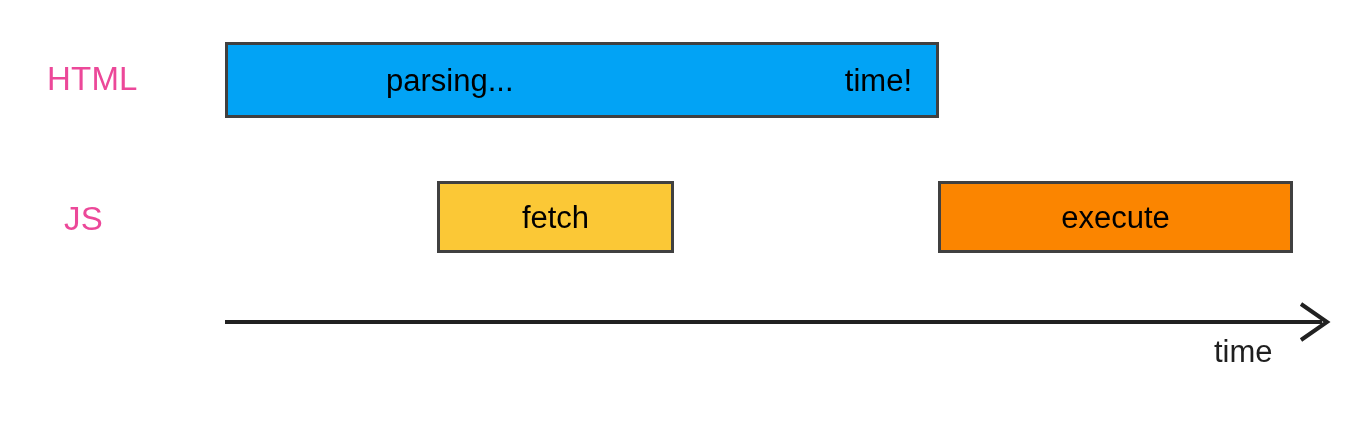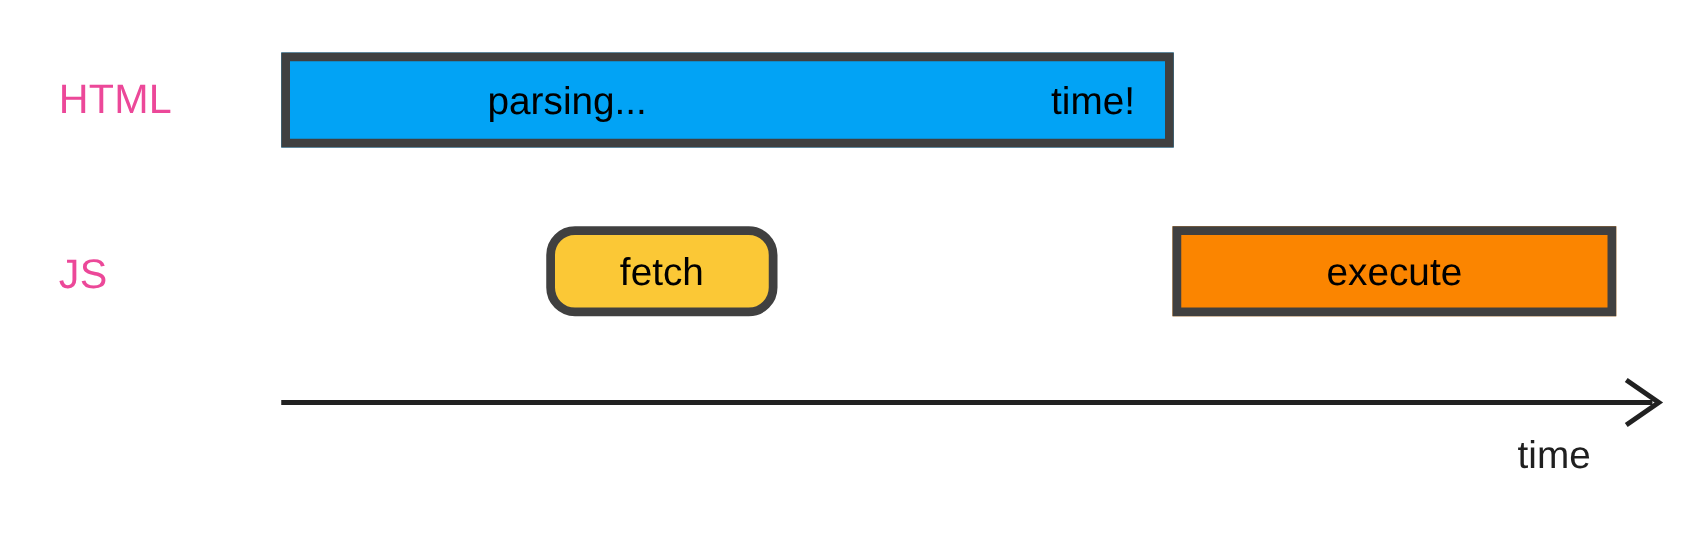--- a/index.html
+++ b/index.html
@@ -22,27 +22,27 @@
   
   .lane-label {
     position: absolute;
     font-size: 33px;
     line-height: 1;
     color: #ec4899;
     letter-spacing: 0.2px;
     white-space: nowrap;
   }
   #label-html { left: 47px; top: 62px; }
-  #label-js   { left: 47px; top: 202px; }
+  #label-js   { left: 64px; top: 202px; }
 
   
   .bar {
     position: absolute;
     box-sizing: border-box;
-    border: 7px solid #404040;
+    border: 3px solid #404040;
     display: flex;
     align-items: center;
     color: #000000;
     font-size: 31px;
     line-height: 1;
     white-space: nowrap;
   }
   #bar-parsing {
     left: 225px;
     top: 42px;
@@ -55,25 +55,24 @@
   #bar-parsing .seg-left {
     position: absolute;
     left: 158px;
   }
   #bar-parsing .seg-right {
     margin-left: auto;
   }
   #bar-fetch {
     left: 437px;
     top: 181px;
-    width: 185px;
+    width: 237px;
     height: 72px;
     background: #fbc836;
     justify-content: center;
-    border-radius: 23px;
   }
   #bar-execute {
     left: 938px;
     top: 181px;
     width: 355px;
     height: 72px;
     background: #fb8500;
     justify-content: center;
   }
 
@@ -82,21 +81,21 @@
     position: absolute;
     left: 0;
     top: 0;
     width: 1360px;
     height: 430px;
     pointer-events: none;
   }
   #axis-label {
     position: absolute;
     left: 1214px;
-    top: 348px;
+    top: 336px;
     font-size: 31px;
     line-height: 1;
     color: #1f1f1f;
     white-space: nowrap;
   }
 </style>
 </head>
 <body>
 
 <div id="diagram">

